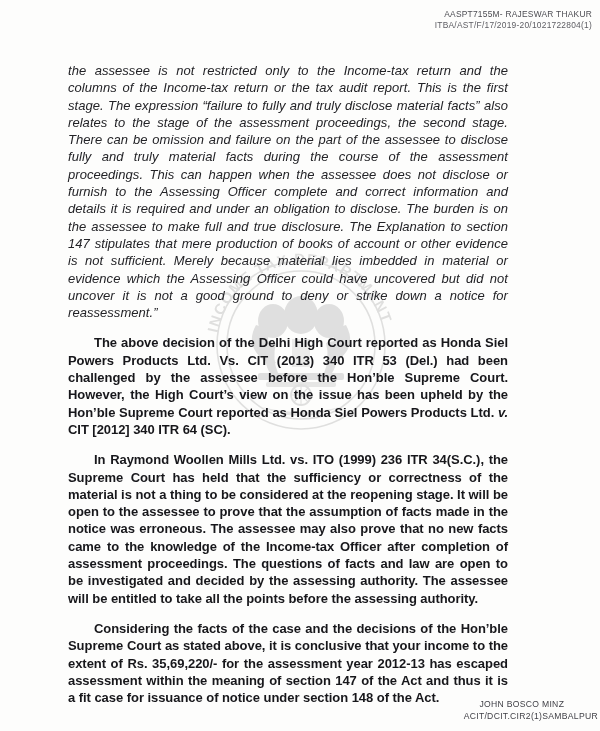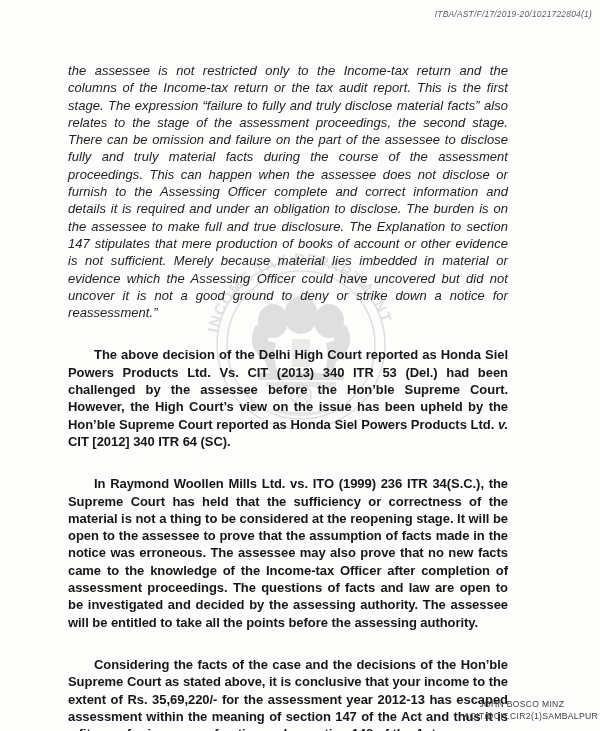--- a/index.html
+++ b/index.html
@@ -47,21 +47,21 @@
     line-height: 1.32;
   }
   .doc-header .hdr-line {
     font-size: 8.4px;
     letter-spacing: 0.25px;
     color: #55555a;
     white-space: nowrap;
   }
   .doc-header .hdr-line.l1 { color: #4c4c52; }
   .doc-header .hdr-line.l2 { color: #5a5a60; }
-  .doc-header .hdr-line.l3 { color: #5c5c62; font-style: italic; }
+  .doc-header .hdr-line.l3 { color: #5c5c62; }
 
   
   .body-wrap {
     position: absolute;
     left: 68px;
     top: 62px;
     width: 440px;
     z-index: 2;
   }
 
@@ -82,21 +82,21 @@
     letter-spacing: 0.05px;
   }
 
   
   p.para.bold {
     font-weight: bold;
     color: #17171b;
     letter-spacing: -0.05px;
   }
 
-  p.para + p.para { margin-top: 25px; }
+  p.para + p.para { margin-top: 13px; }
   p.para.gap-lg { margin-top: 15px; }
 
   .indent { display: inline-block; width: 26px; }
 
   .cite-u {
     text-underline-offset: 1px;
   }
   .cite-ital { font-style: italic; font-weight: bold; }
 
   
@@ -157,20 +157,21 @@
       <defs>
         <path id="arcTop" d="M20 104 a85 85 0 0 1 170 0"></path>
       </defs>
       <text font-family="Liberation Sans, sans-serif" font-size="15" font-weight="bold" fill="#6a6a6a" letter-spacing="1.2">
         <textPath href="#arcTop" startOffset="6%">INCOME TAX DEPARTMENT</textPath>
       </text>
     </svg>
   </div>
 
   <div class="doc-header">
+    <div class="hdr-line l1">AASPT7155M- RAJESWAR THAKUR</div>
     <div class="hdr-line l3">ITBA/AST/F/17/2019-20/1021722804(1)</div>
   </div>
 
   <div class="body-wrap">
 
     <p class="para quote"><span>the assessee is not restricted only to the Income-tax return and the columns of the Income-tax return or the tax audit report. This is the first stage. The expression “failure to fully and truly disclose material facts” also relates to the stage of the assessment proceedings, the second stage. There can be omission and failure on the part of the assessee to disclose fully and truly material facts during the course of the assessment proceedings. This can happen when the assessee does not disclose or furnish to the Assessing Officer complete and correct information and details it is required and under an obligation to disclose. The burden is on the assessee to make full and true disclosure. The Explanation to section 147 stipulates that mere production of books of account or other evidence is not sufficient. Merely because material lies imbedded in material or evidence which the Assessing Officer could have uncovered but did not uncover it is not a good ground to deny or strike down a notice for reassessment.”</span></p>
 
     <p class="para bold gap-lg"><span class="indent"></span><span>The above decision of the Delhi High Court reported as Honda Siel Powers Products Ltd. Vs. CIT (2013) 340 ITR 53 (Del.) had been challenged by the assessee before the Hon’ble Supreme Court. However, the High Court’s view on the issue has been upheld by the Hon’ble Supreme Court reported as Honda Siel Powers Products Ltd. </span><span class="cite-ital">v.</span><span> CIT [2012] 340 ITR 64 (SC).</span></p>
 
     <p class="para bold"><span class="indent"></span><span>In </span><span class="cite-u">Raymond Woollen Mills Ltd. vs. ITO</span><span> (1999) 236 ITR 34(S.C.), the Supreme Court has held that the sufficiency or correctness of the material is not a thing to be considered at the reopening stage. It will be open to the assessee to prove that the assumption of facts made in the notice was erroneous. The assessee may also prove that no new facts came to the knowledge of the Income-tax Officer after completion of assessment proceedings. The questions of facts and law are open to be investigated and decided by the assessing authority. The assessee will be entitled to take all the points before the assessing authority.</span></p>

